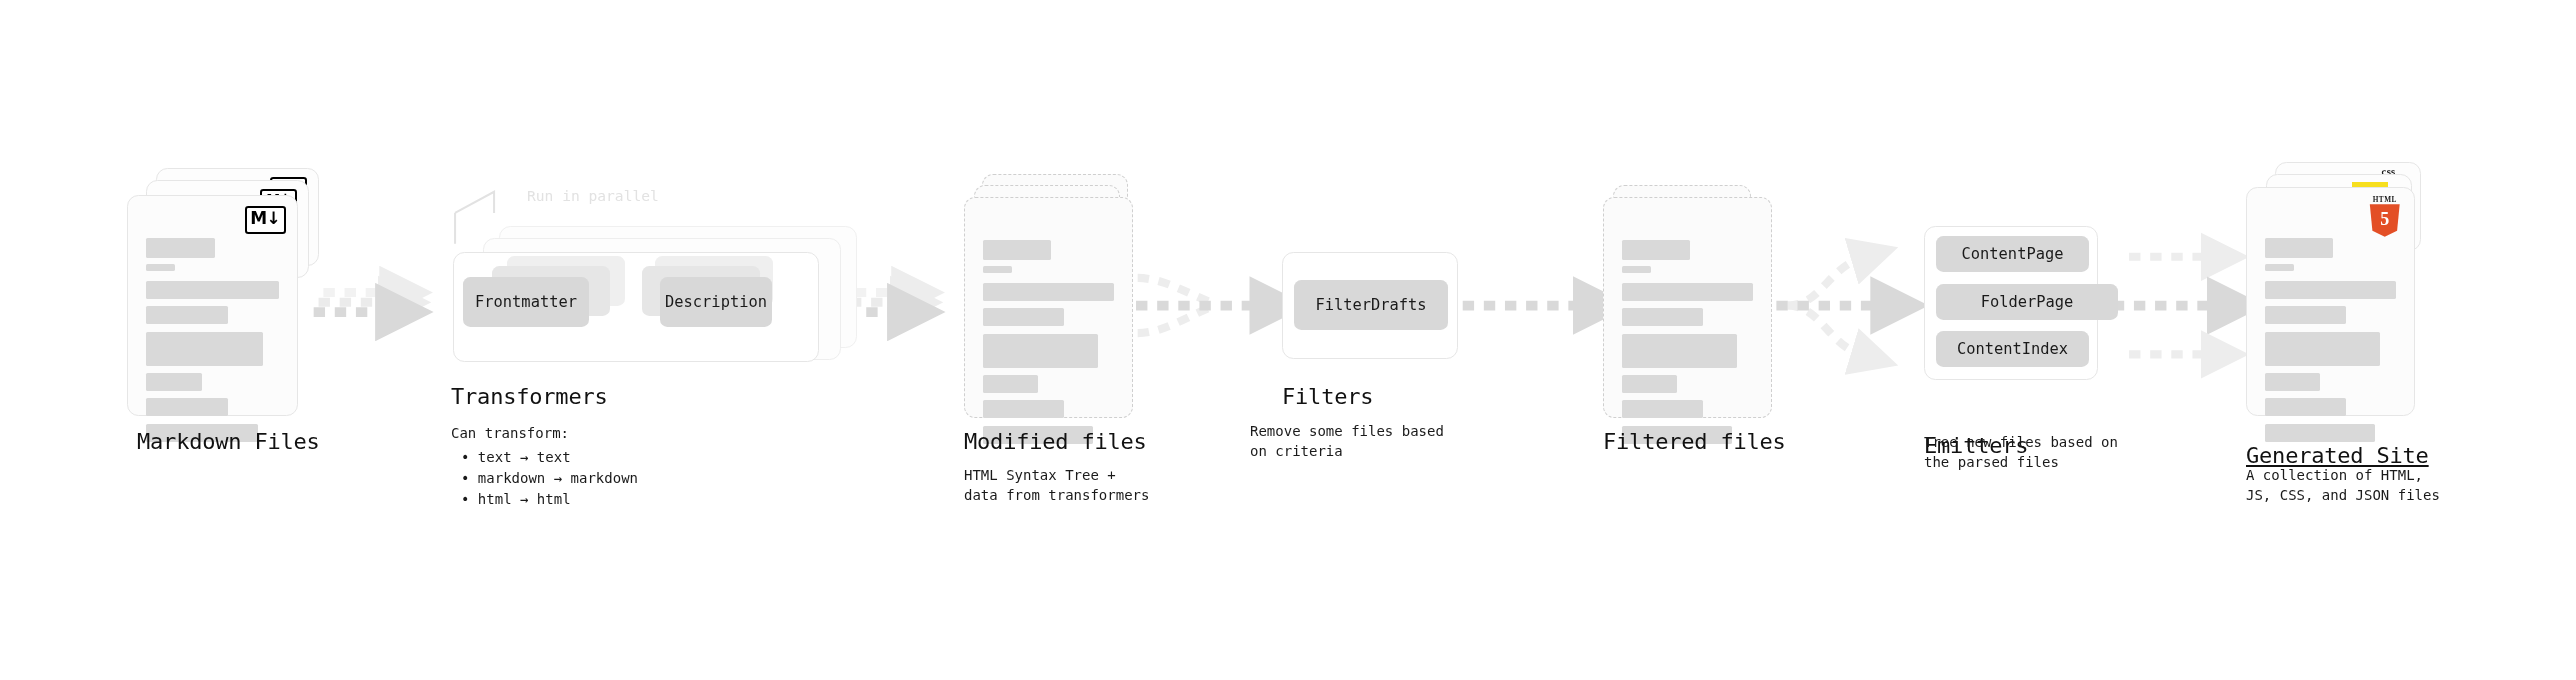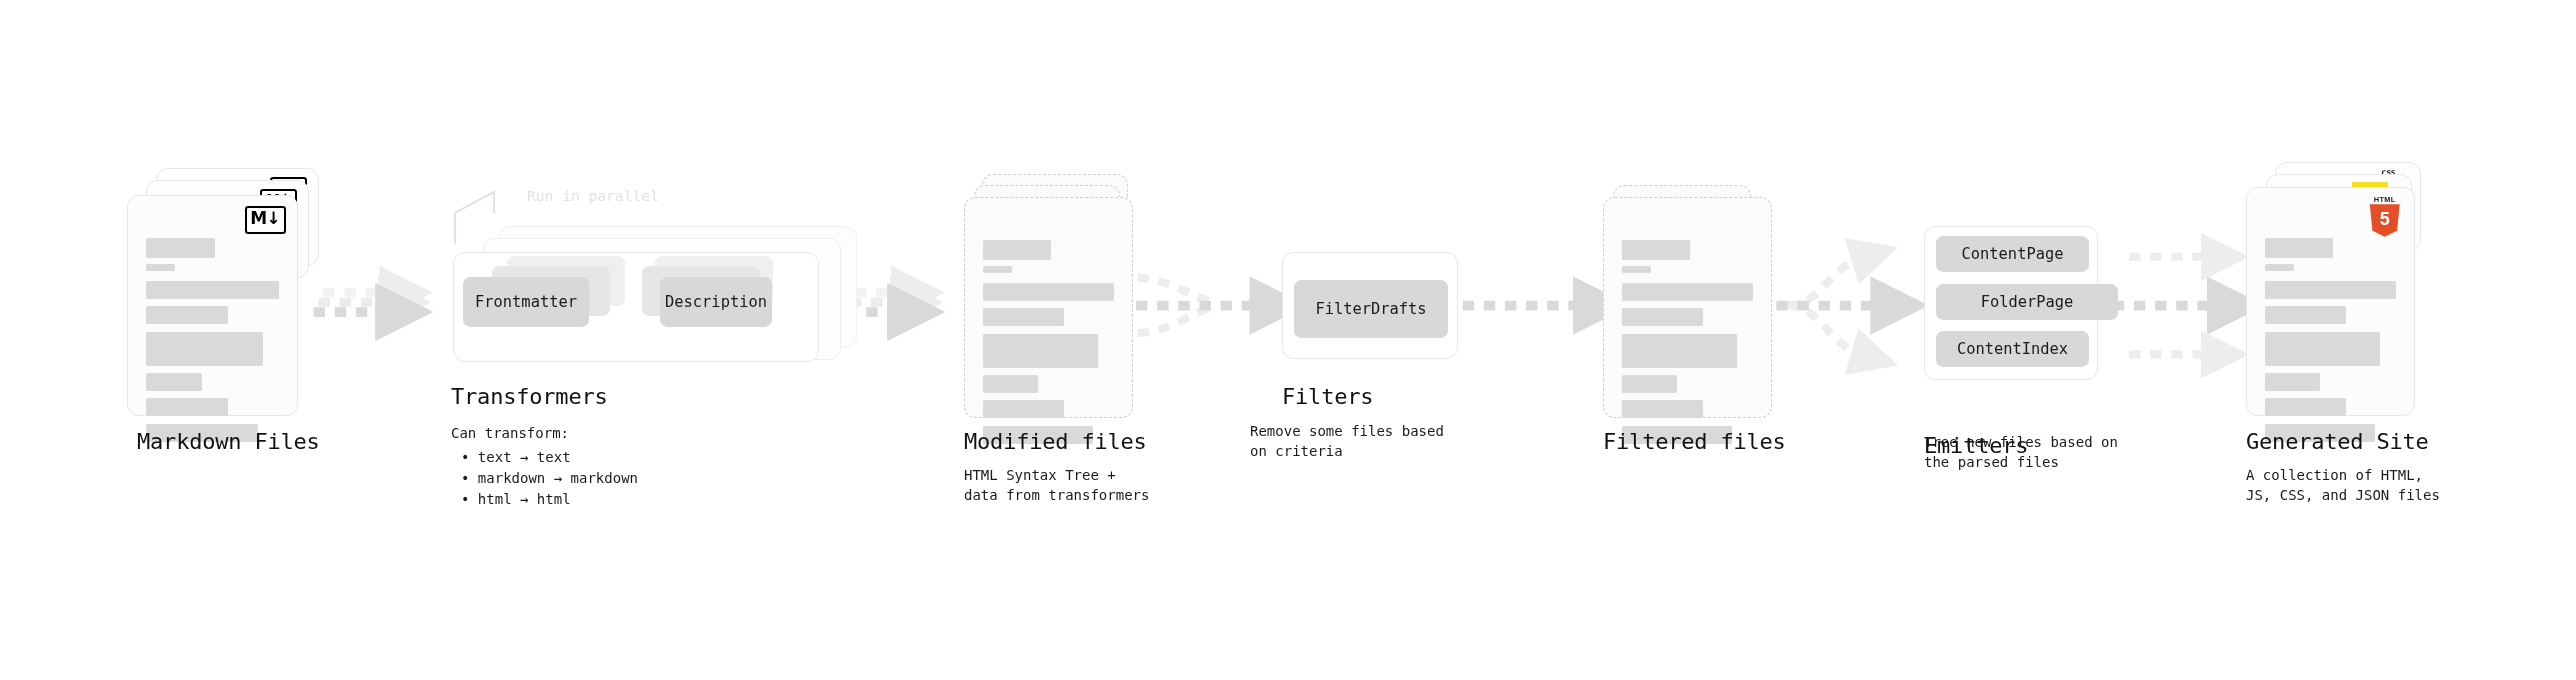--- a/index.html
+++ b/index.html
@@ -58,21 +58,21 @@
     font-size: 17px;
     line-height: 21px;
     text-align: center;
     letter-spacing: -0.8px;
   }
   .md-badge.small { width: 32.5px; height: 19.5px; border-width: 2.4px; font-size: 14px; line-height: 16.3px; }
 
   .html5-badge {
     position: absolute;
     width: 32.5px; height: 41px;
-    font-family: Liberation Sans, sans-serif;
+    font-family: Liberation Serif, serif;
   }
   .html5-badge .tag {
     font-size: 7.3px; font-weight: bold; color: #1a1a1a;
     text-align: center; letter-spacing: 0.4px; line-height: 8.1px;
   }
   .html5-badge .shield {
     width: 32.5px; height: 32.5px;
     background: #e34f26;
     clip-path: polygon(4% 0%, 96% 0%, 88% 82%, 50% 100%, 12% 82%);
     position: relative;
@@ -270,21 +270,21 @@
         <div class="bar" style="width:84%"></div>
       </div>
     </div>
     <div class="title" style="left:964px; top:429px;">Modified files</div>
     <div class="caption" style="left:964px; top:465px;">HTML Syntax Tree +
 data from transformers</div>
   </div>
 
   <div class="stage">
     <div class="groupbox" style="left:1282px; top:252px; width:176px; height:107px;"></div>
-    <div class="chip" style="left:1294px; top:280px; width:154px; height:58px;">FilterDrafts</div>
+    <div class="chip" style="left:1294px; top:280px; width:154px; height:50px;">FilterDrafts</div>
     <div class="title" style="left:1282px; top:384px;">Filters</div>
     <div class="caption" style="left:1250px; top:421px;">Remove some files based
 on criteria</div>
   </div>
 
   <div class="stage">
     <div class="filecard dashed" style="left:1613px; top:185px; width:138px; height:73px;"></div>
     <div class="filecard dashed" style="left:1603px; top:197px; width:169px; height:221px;">
       <div class="lines">
         <div class="bar h1" style="width:52%"></div>
@@ -326,19 +326,19 @@
         <div class="bar h1" style="width:52%"></div>
         <div class="bar tiny"></div>
         <div class="bar" style="width:100%"></div>
         <div class="bar" style="width:62%"></div>
         <div class="bar" style="width:88%; height:34px;"></div>
         <div class="bar" style="width:42%"></div>
         <div class="bar" style="width:62%"></div>
         <div class="bar" style="width:84%"></div>
       </div>
     </div>
-    <div class="title" style="left:2246px; top:429px;">Generated Site</div>
+    <div class="title" style="left:2246px; top:443px;text-decoration:underline;">Generated Site</div>
     <div class="caption" style="left:2246px; top:465px;">A collection of HTML,
 JS, CSS, and JSON files</div>
   </div>
 
 </div>
 
 
 </body></html>

